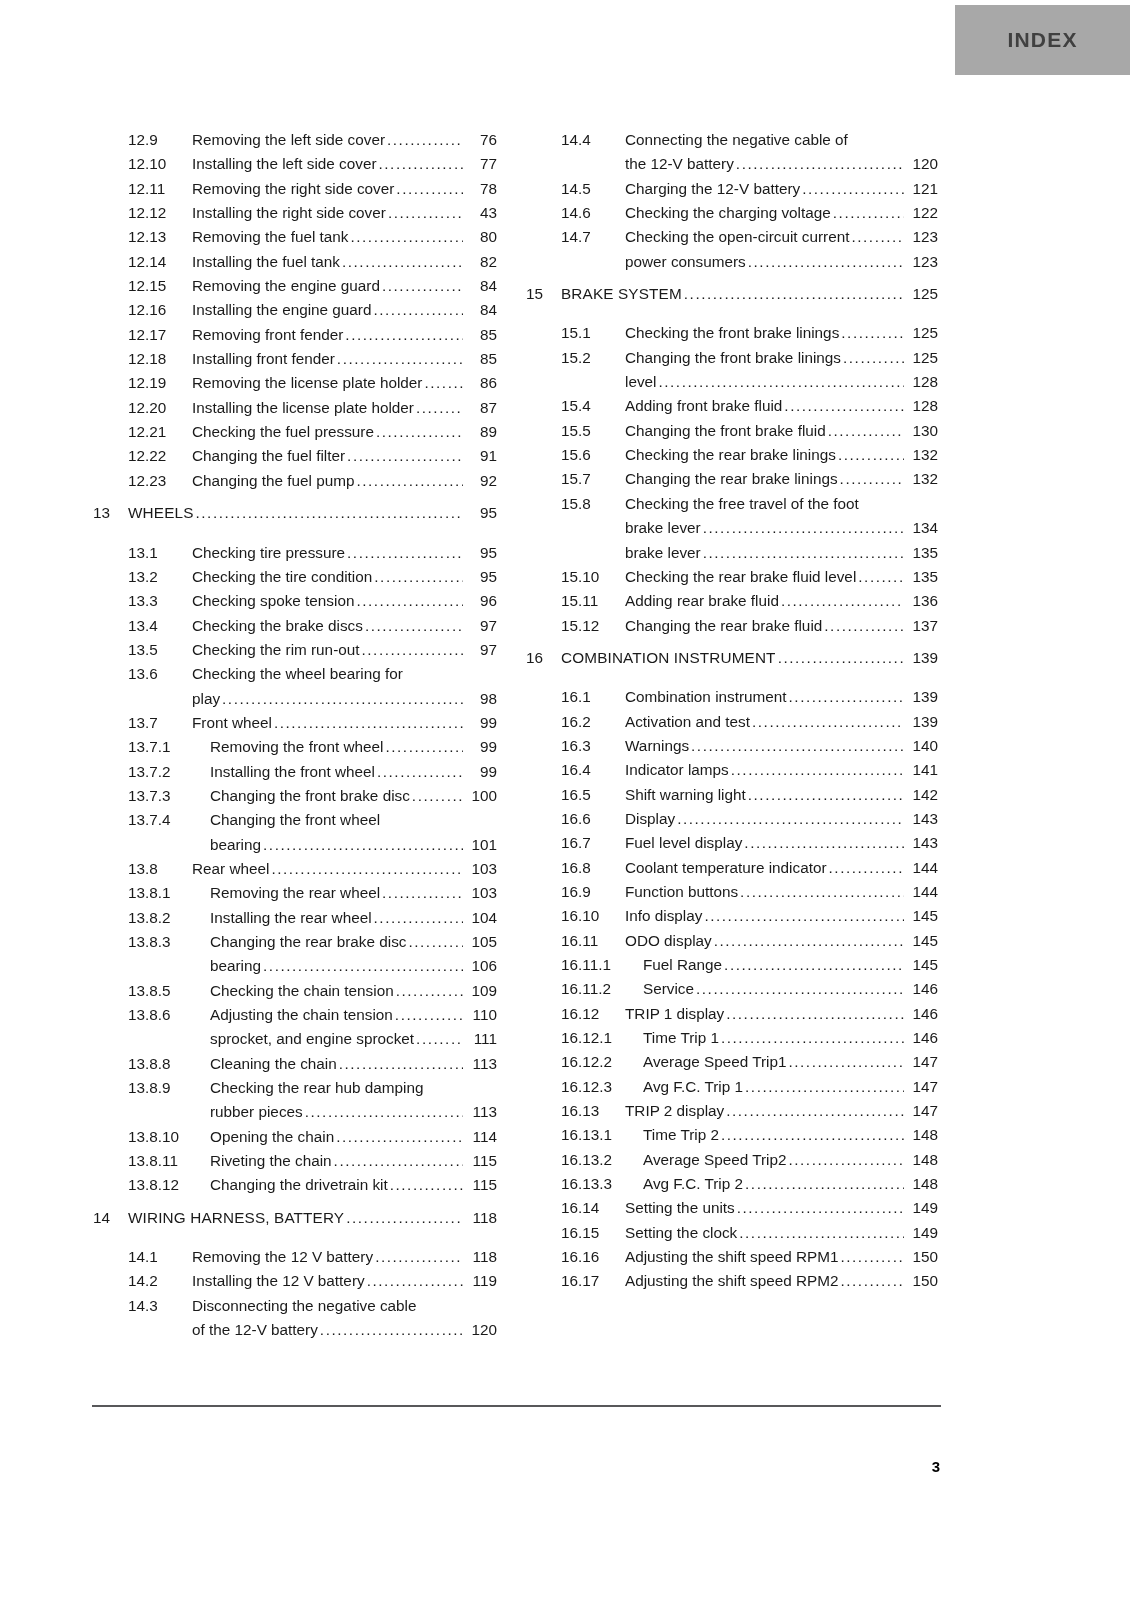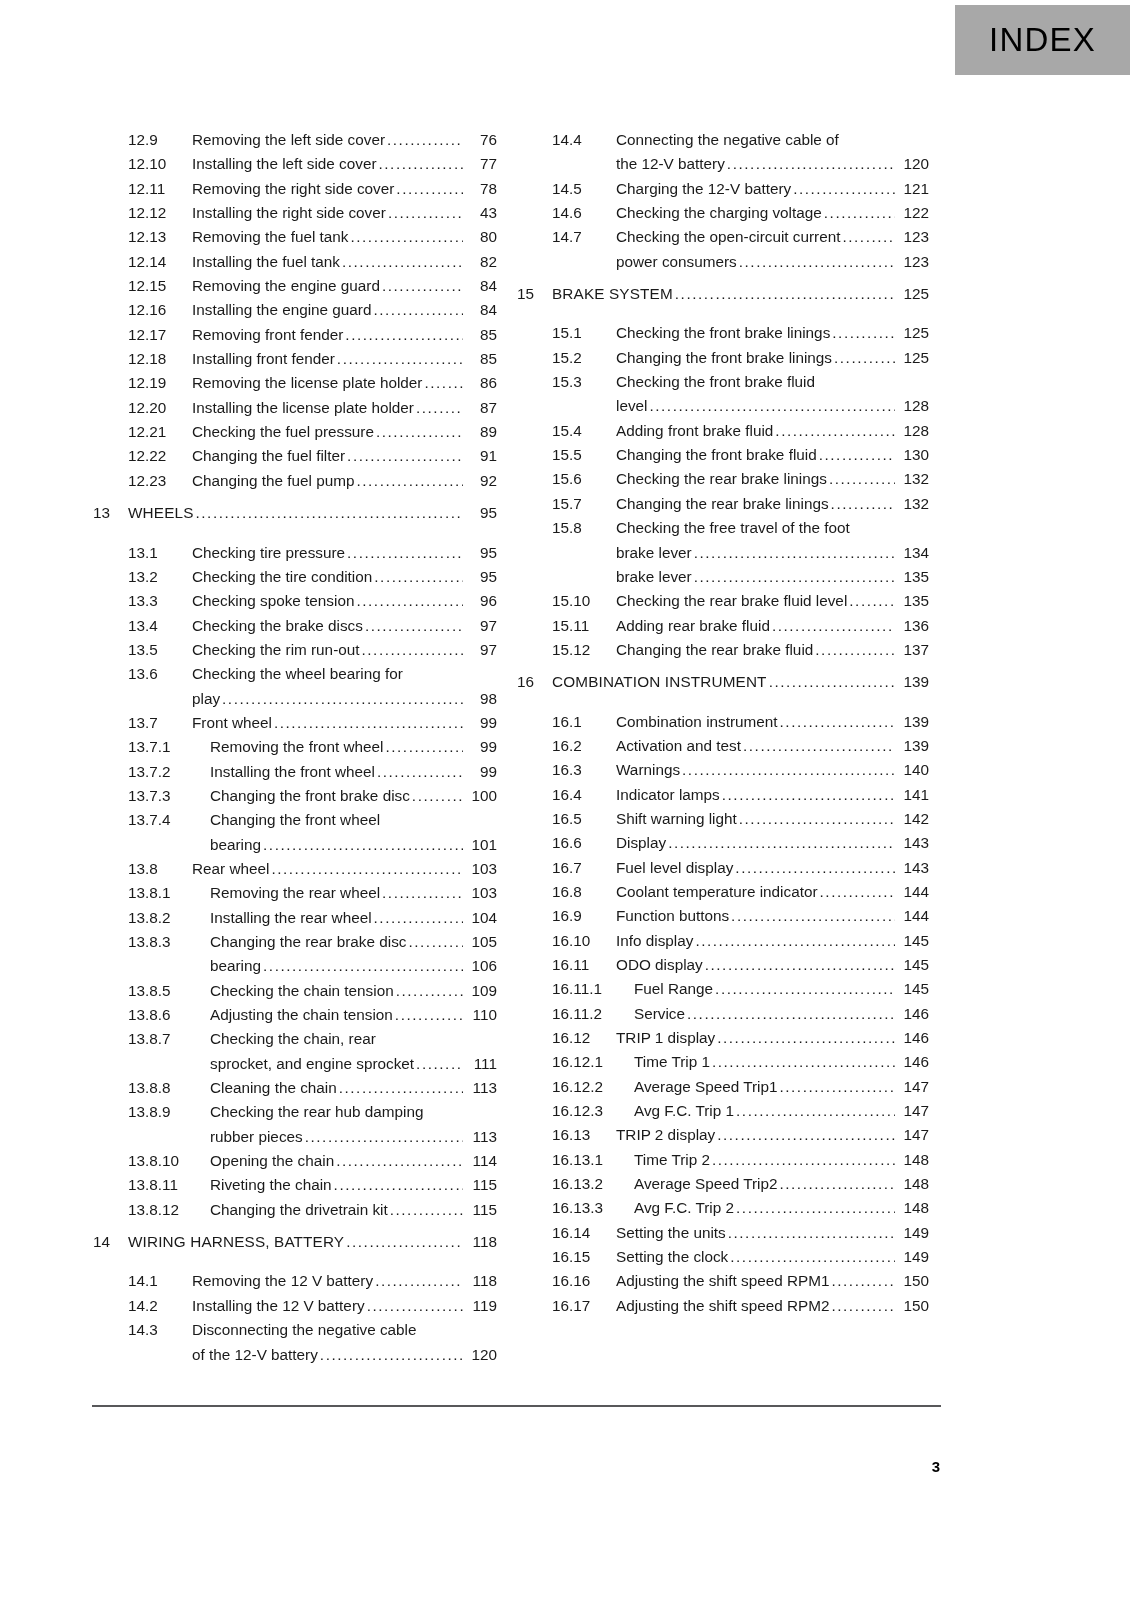--- a/index.html
+++ b/index.html
@@ -22,34 +22,34 @@
     top: 5px;
     left: 955px;
     width: 175px;
     height: 70px;
     background: #a8a8a8;
     display: flex;
     align-items: center;
     justify-content: center;
   }
   #index-tab .tab-label {
-    font-size: 33px;
-    font-weight: normal;
+    font-size: 21px;
+    font-weight: bold;
     letter-spacing: 1.2px;
-    color: #000000;
+    color: #404040;
   }
 
   
   #toc-columns {
     position: absolute;
     top: 128px;
     left: 93px;
     width: 944px;
     display: flex;
-    gap: 20px;
+    gap: 29px;
   }
   .toc-column {
     width: 404px;
     flex: 0 0 404px;
   }
   #toc-column-right {
     width: 412px;
     flex: 0 0 412px;
   }
 
@@ -425,27 +425,20 @@
         <span class="page">109</span>
       </div>
       <div class="toc-row lvl-sub">
         <span class="num">13.8.6</span>
         <span class="title-wrap">
           <span class="title">Adjusting the chain tension</span>
           <span class="leader">........................................................................................................................</span>
         </span>
         <span class="page">110</span>
       </div>
-      <div class="toc-row lvl-sub">
-        <span class="num">13.8.7</span>
-        <span class="title-wrap">
-          <span class="title">Checking the chain, rear</span>
-        </span>
-        <span class="page"></span>
-      </div>
       <div class="toc-row lvl-sub cont">
         <span class="num"></span>
         <span class="title-wrap">
           <span class="title">sprocket, and engine sprocket</span>
           <span class="leader">........................................................................................................................</span>
         </span>
         <span class="page">111</span>
       </div>
       <div class="toc-row lvl-sub">
         <span class="num">13.8.8</span>
@@ -599,27 +592,20 @@
         <span class="page">125</span>
       </div>
       <div class="toc-row lvl-section">
         <span class="num">15.2</span>
         <span class="title-wrap">
           <span class="title">Changing the front brake linings</span>
           <span class="leader">........................................................................................................................</span>
         </span>
         <span class="page">125</span>
       </div>
-      <div class="toc-row lvl-section">
-        <span class="num">15.3</span>
-        <span class="title-wrap">
-          <span class="title">Checking the front brake fluid</span>
-        </span>
-        <span class="page"></span>
-      </div>
       <div class="toc-row lvl-section cont">
         <span class="num"></span>
         <span class="title-wrap">
           <span class="title">level</span>
           <span class="leader">........................................................................................................................</span>
         </span>
         <span class="page">128</span>
       </div>
       <div class="toc-row lvl-section">
         <span class="num">15.4</span>

